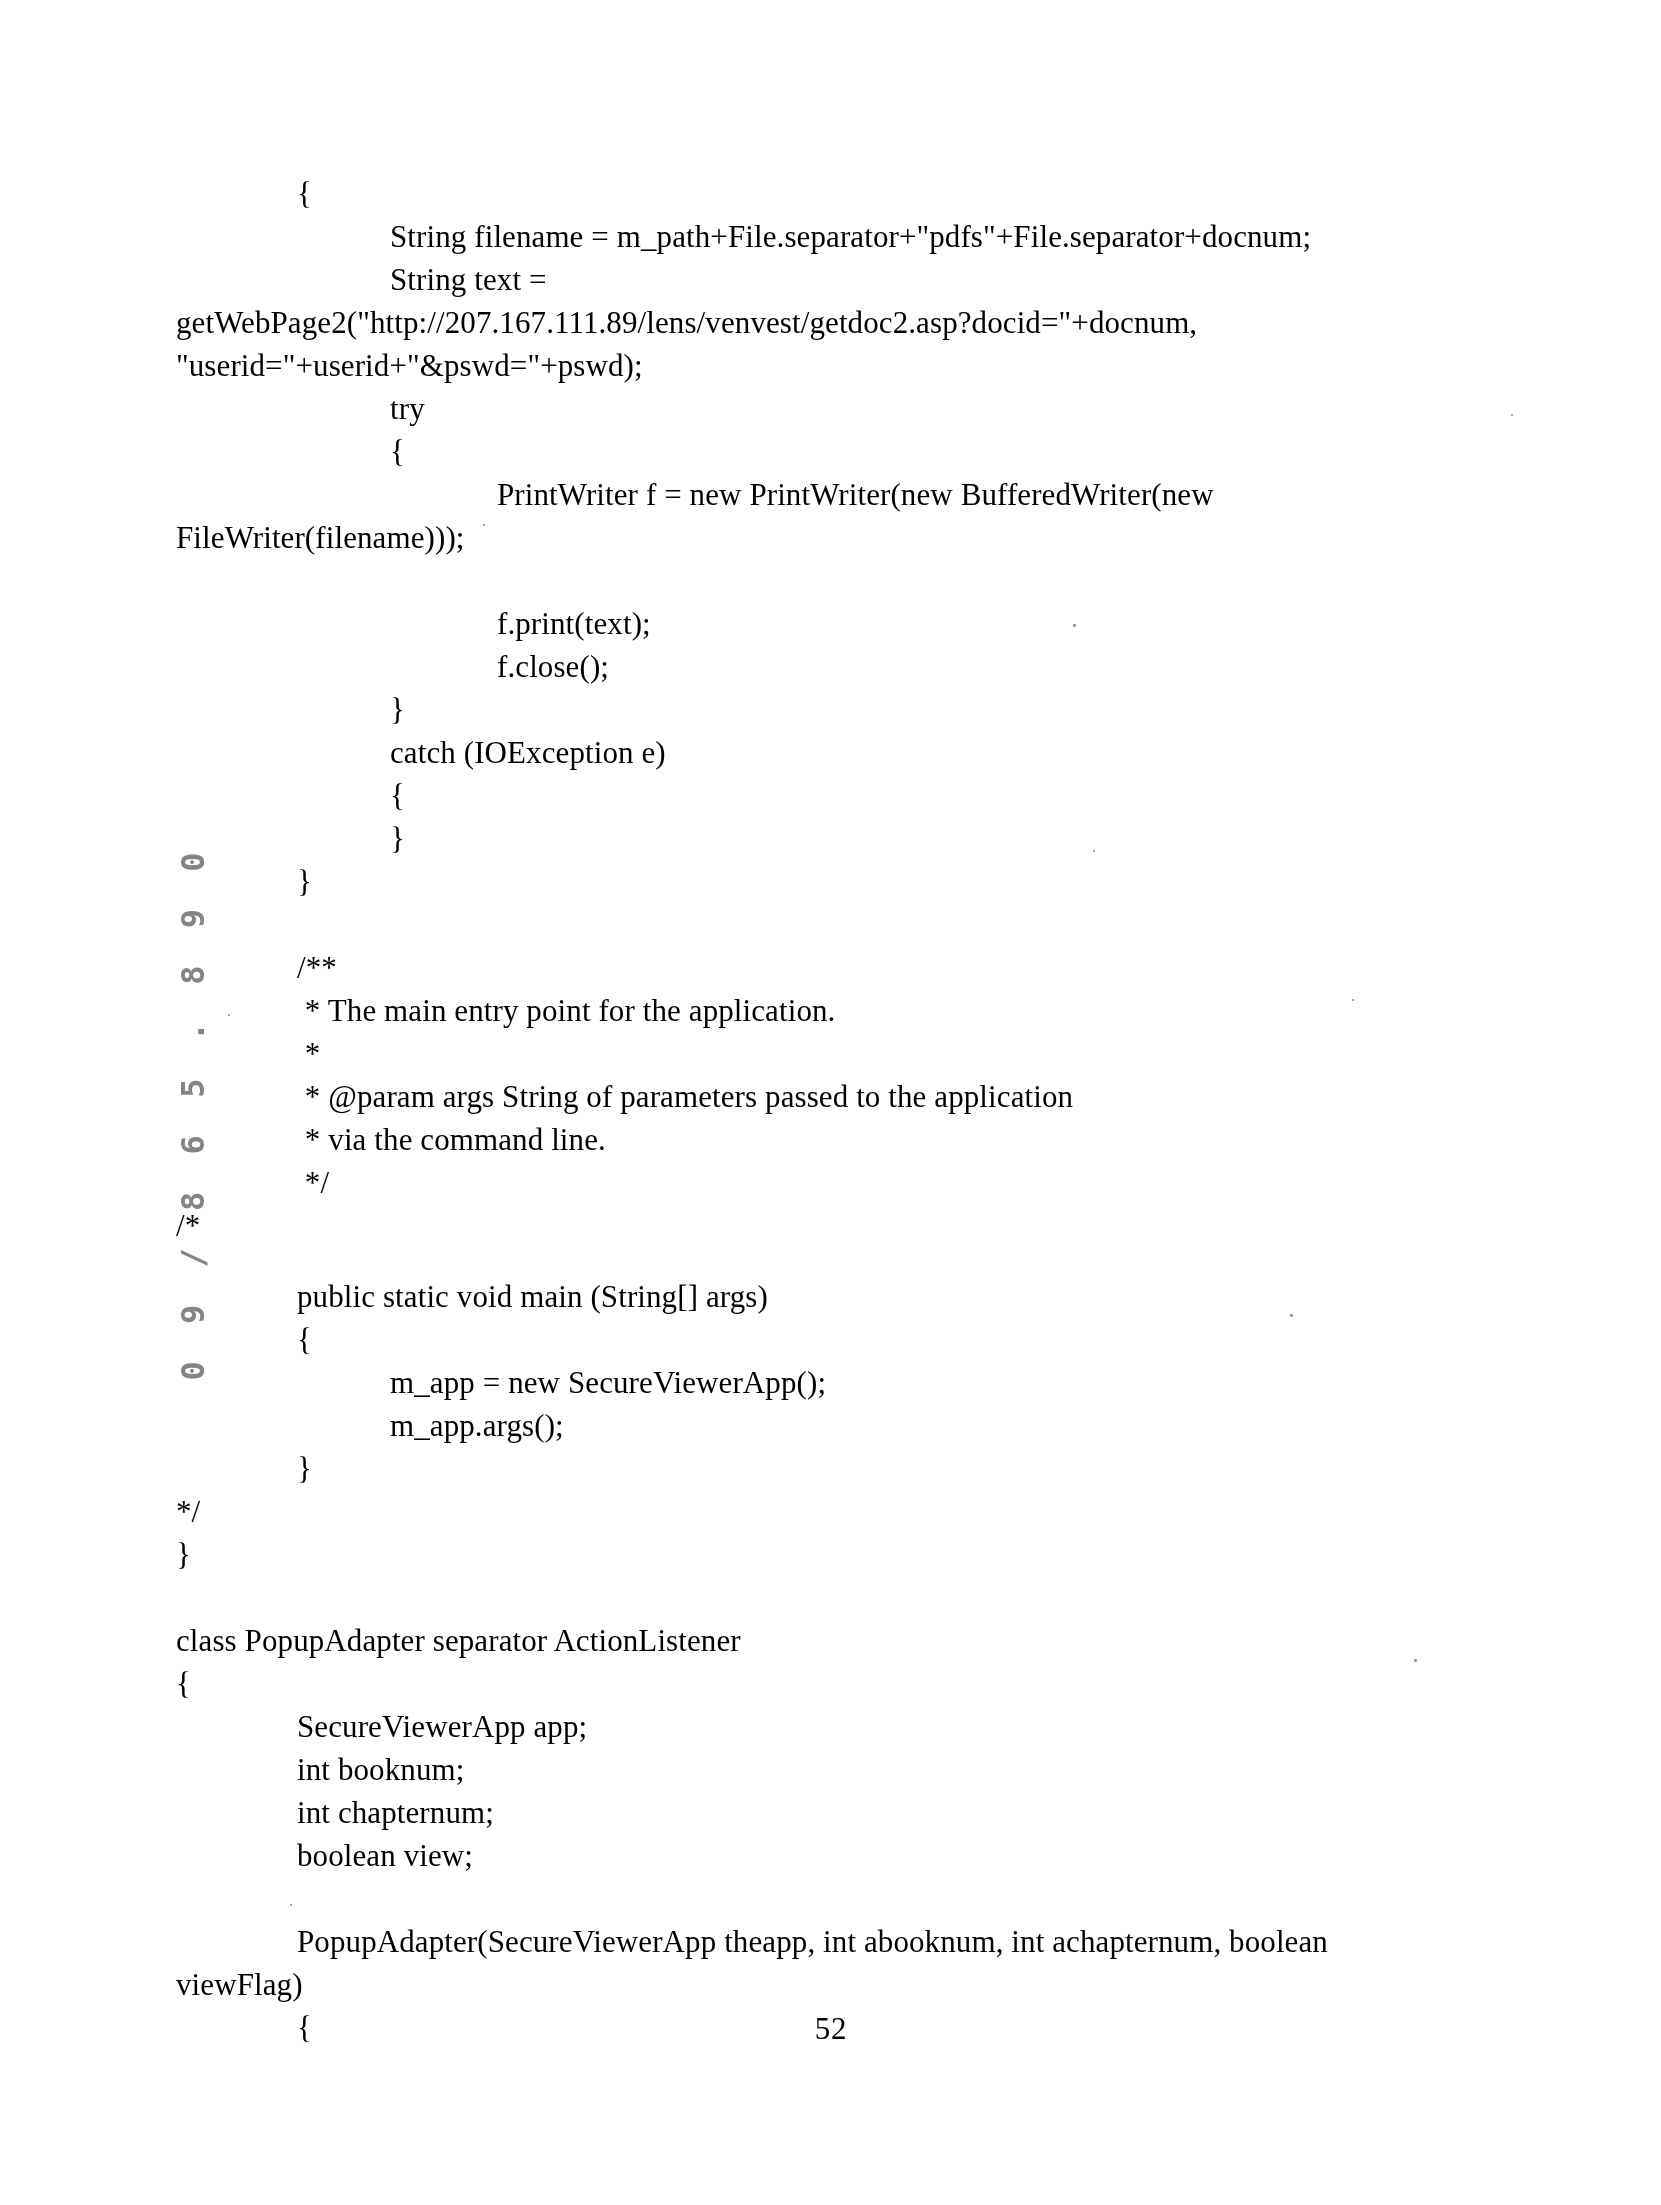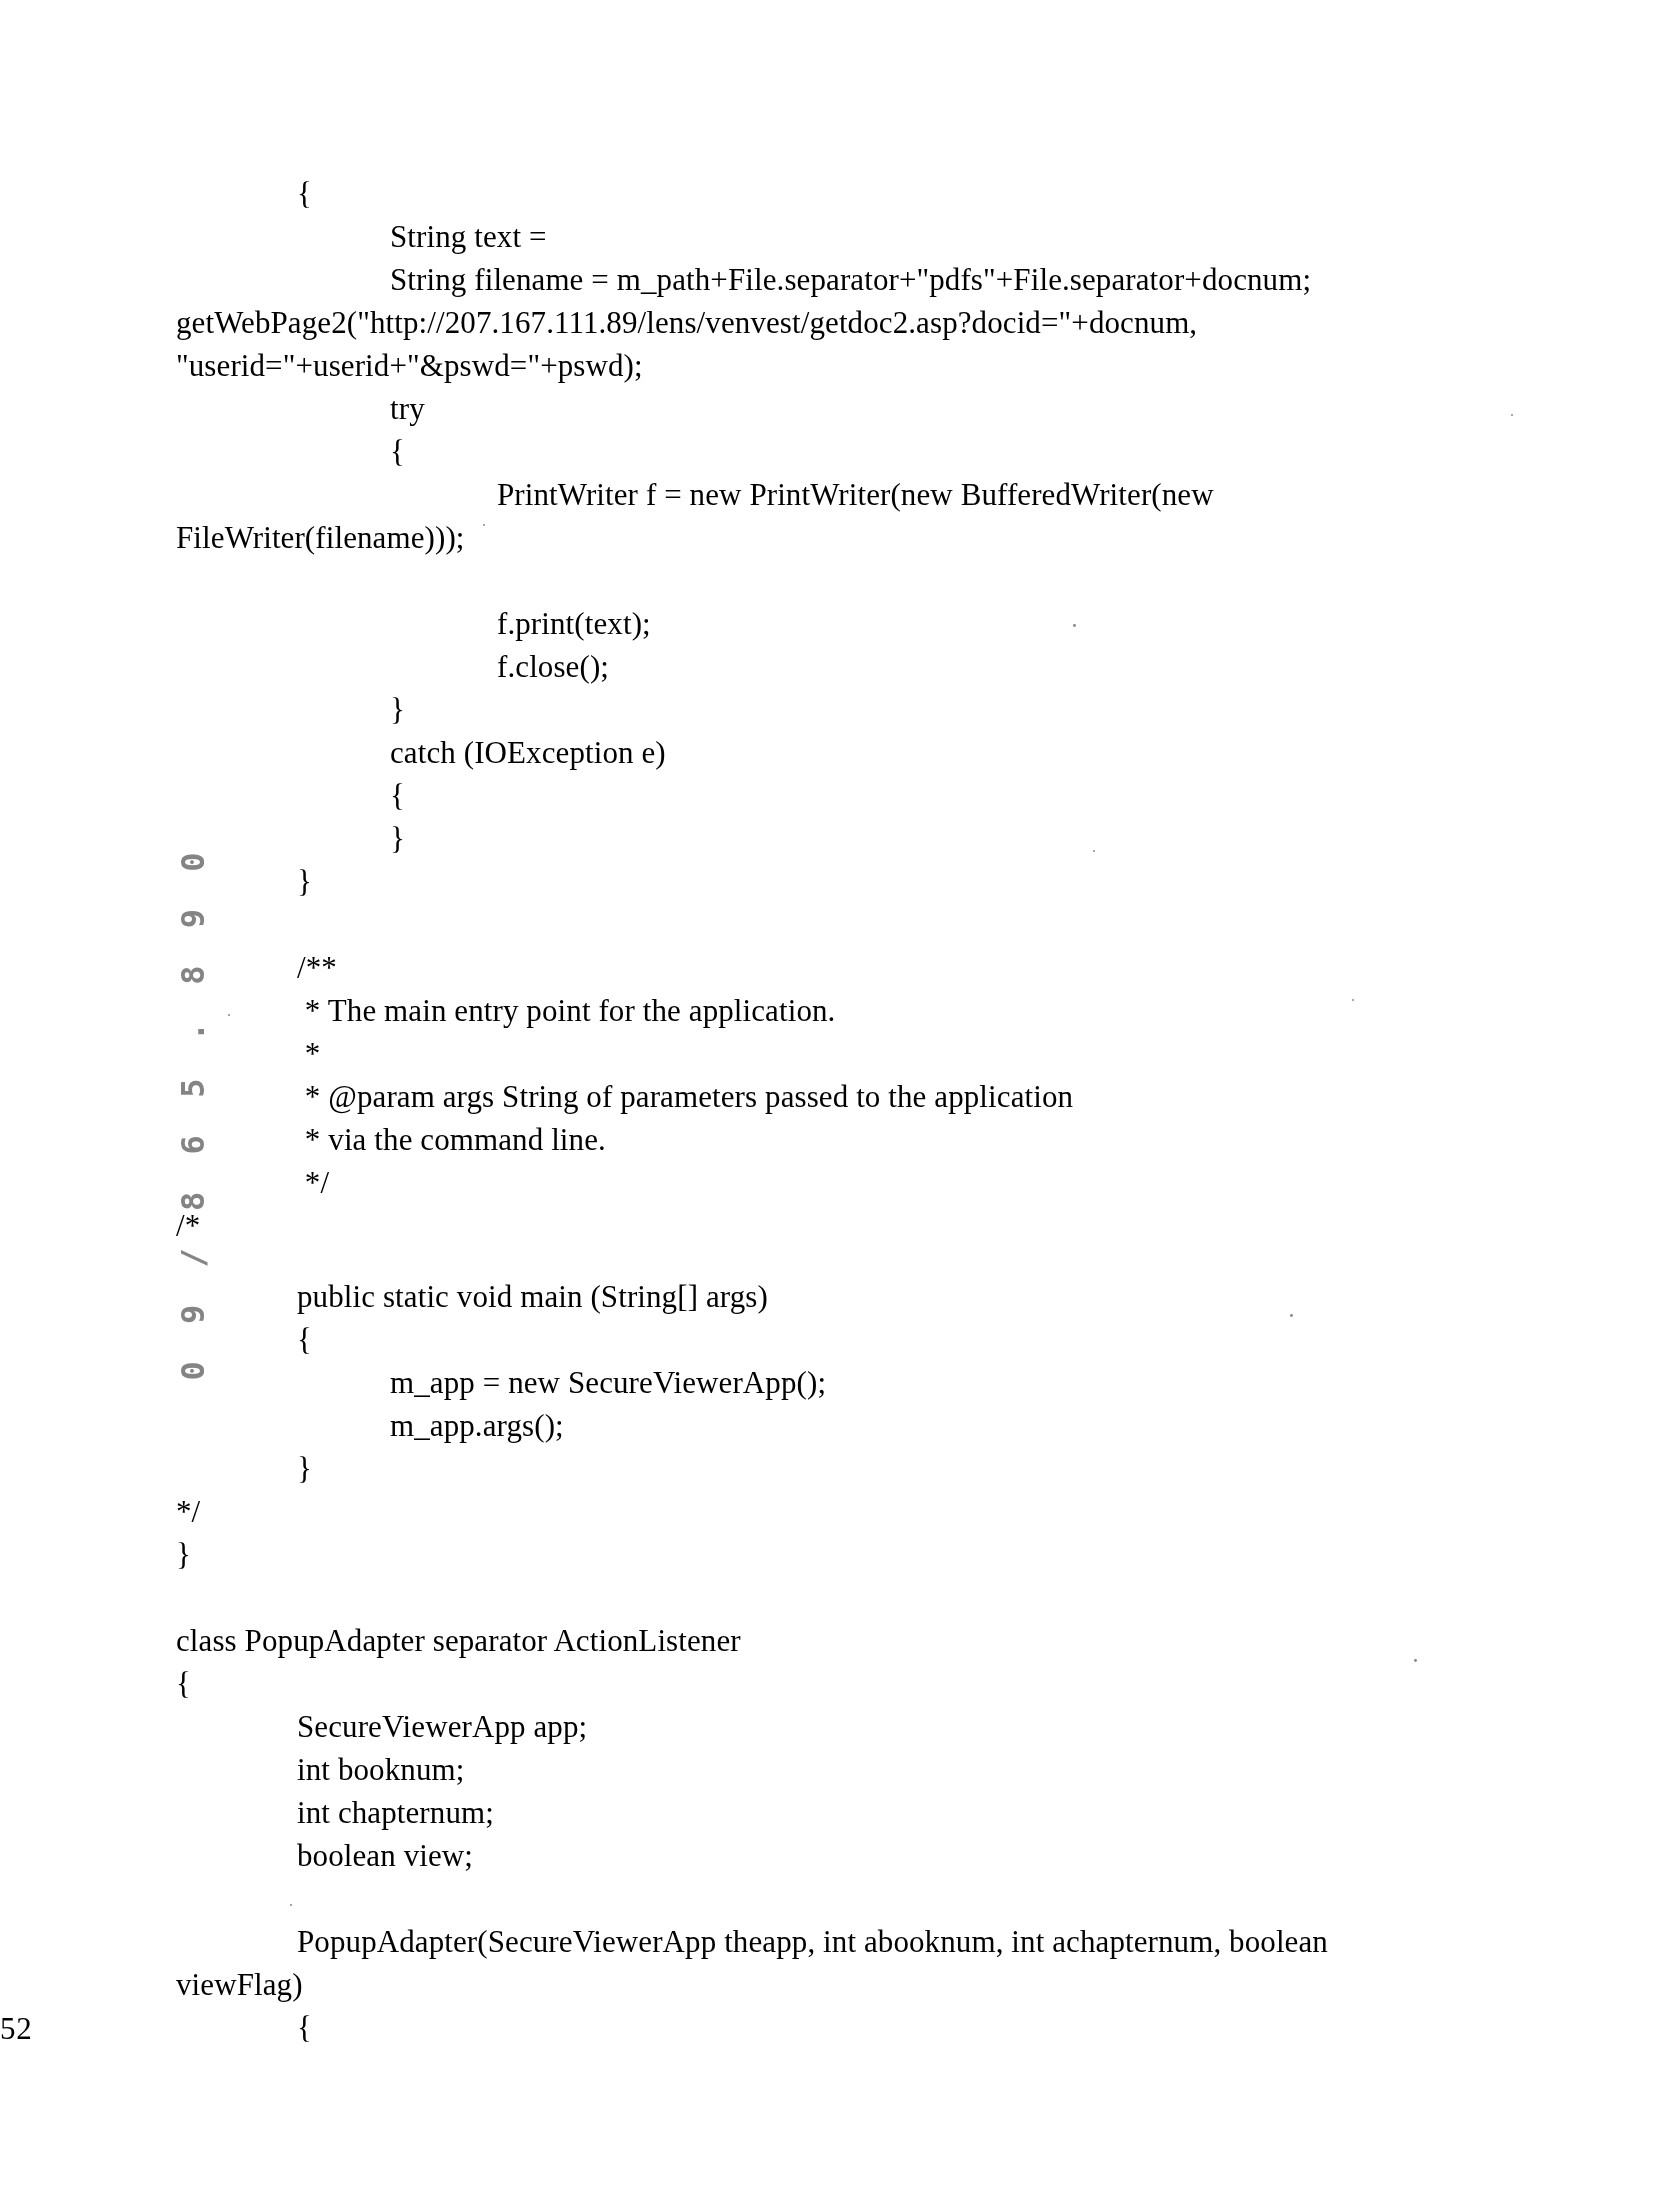--- a/index.html
+++ b/index.html
@@ -71,35 +71,36 @@
   
   .gap    { height: 43px; }
   .gap-sm { height: 28px; }
 
   
   .folio {
     position: absolute;
     left: 0;
     right: 0;
     top: 2011px;
+    text-align: center;
     font-size: 31px;
     letter-spacing: 0.7px;
   }
 </style>
 </head>
 <body>
 
 <div class="page">
 
   <div class="margin-stamp">0 9 / 8 6 5 . 8 9 0</div>
 
   <div class="code-body">
       <div class="ln i2">{</div>
+      <div class="ln i3">String filename = m_path+File.separator+"pdfs"+File.separator+docnum;</div>
       <div class="ln i3">String text =</div>
-      <div class="ln i3">String filename = m_path+File.separator+"pdfs"+File.separator+docnum;</div>
       <div class="ln i0">getWebPage2("http://207.167.111.89/lens/venvest/getdoc2.asp?docid="+docnum,</div>
       <div class="ln i0">"userid="+userid+"&amp;pswd="+pswd);</div>
       <div class="ln i3">try</div>
       <div class="ln i3">{</div>
       <div class="ln i4">PrintWriter f = new PrintWriter(new BufferedWriter(new</div>
       <div class="ln i0">FileWriter(filename)));</div>
       <div class="gap"></div>
       <div class="ln i4">f.print(text);</div>
       <div class="ln i4">f.close();</div>
       <div class="ln i3">}</div>

